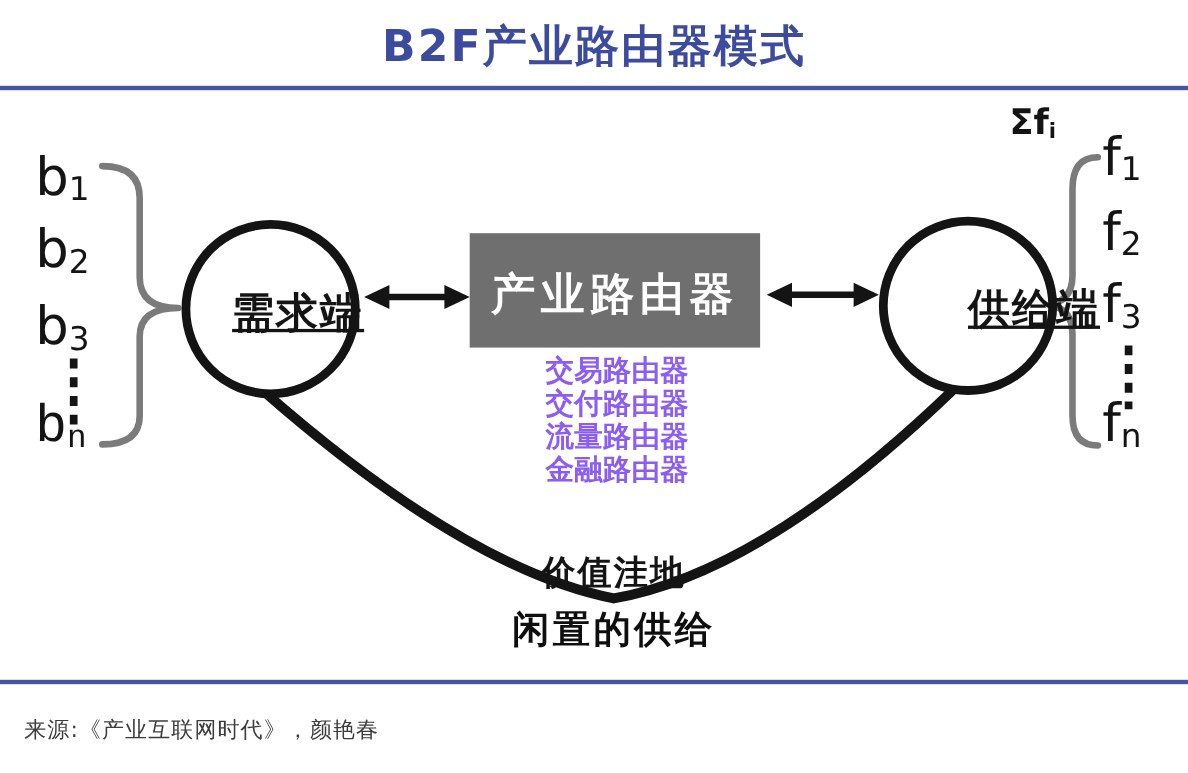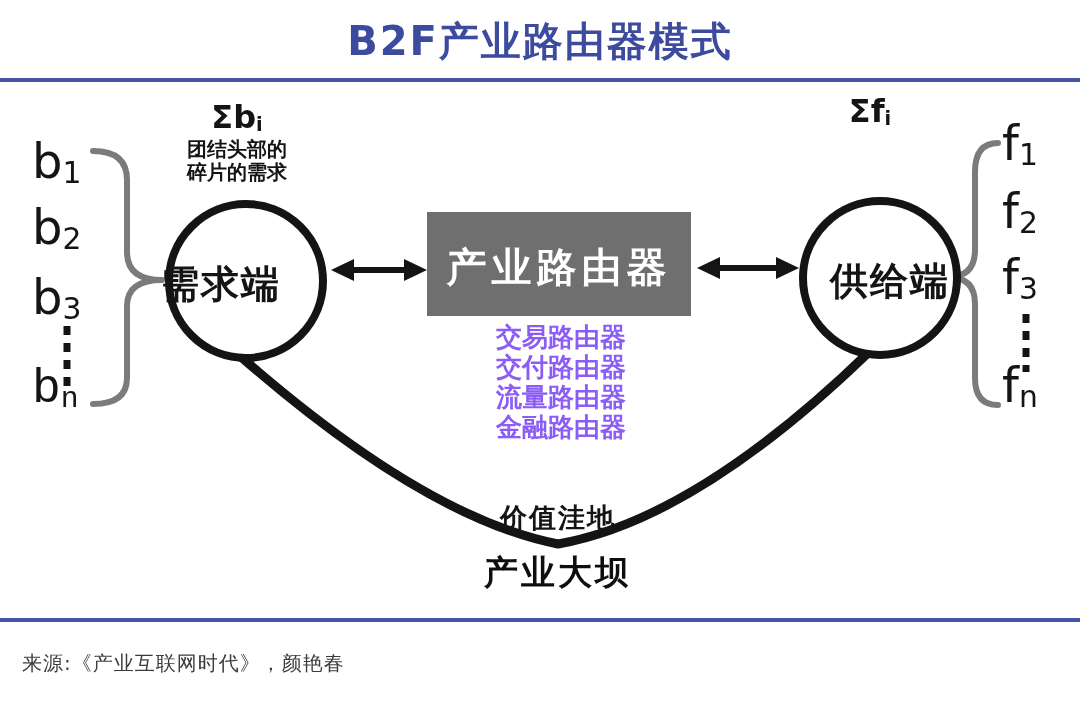--- a/index.html
+++ b/index.html
@@ -22,43 +22,43 @@
 
   .blabel { position:absolute; font-size:48px; line-height:1.05; color:#141414; }
   .blabel .sub { font-size:0.62em; position:relative; top:0.18em; }
   .b-col { left:32px; }
   .f-col { left:1002px; }
   .b1 { top:136px; } .b2 { top:202px; } .b3 { top:272px; } .bn { top:364px;font-family:Liberation Mono, monospace; }
   .f1 { top:118px; } .f2 { top:186px; } .f3 { top:252px; } .fn { top:360px; }
 
   .sum-block { position:absolute; width:180px; text-align:center; }
   .demand-sum { left:147px; top:100px; }
-  .supply-sum { left:780px; top:94px; }
+  .supply-sum { left:780px; top:94px;text-align:right; }
   .sum-sym { font-size:32px; font-weight:800; line-height:1.1; }
   .sum-sym .sub { font-size:0.6em; position:relative; top:0.15em; }
   .sum-desc { font-size:20px; font-weight:700; line-height:23px; margin-top:3px; }
 
   .node-label {
-    position:absolute; width:170px; text-align:left;
-    font-size:38px; font-weight:700; color:#141414; letter-spacing:2px;
+    position:absolute; width:170px; text-align:right;
+    font-size:38px; font-weight:700; color:#141414; letter-spacing:2px;text-decoration:underline;
   }
   .demand-node-label { left:161px; top:259px; }
   .supply-node-label { left:830px; top:256px; }
 
   .box-label {
     position:absolute; left:427px; top:240px; width:264px; text-align:center;
     font-size:40px; font-weight:700; color:#ffffff; letter-spacing:5px;
   }
   .router-types {
     position:absolute; left:431px; top:322px; width:260px; text-align:center;
     font-size:26px; font-weight:700; line-height:30px; color:#8b5cf6;
   }
   .valley {
     position:absolute; left:458px; top:500px; width:200px; text-align:center;
-    font-size:27px; font-weight:600; letter-spacing:2px; color:#141414;
+    font-size:31px; font-weight:600; letter-spacing:2px; color:#141414;
   }
   .dam {
     position:absolute; left:438px; top:550px; width:240px; text-align:center;
     font-size:34px; font-weight:800; letter-spacing:3px; color:#0e0e0e;
   }
   .source {
     position:absolute; left:22px; top:650px; font-size:20px; color:#3c3c3c;
     letter-spacing:1px;
   }
 </style>
@@ -102,42 +102,35 @@
   <div class="blabel b-col b1"><span>b</span><span class="sub">1</span></div>
   <div class="blabel b-col b2"><span>b</span><span class="sub">2</span></div>
   <div class="blabel b-col b3"><span>b</span><span class="sub">3</span></div>
   <div class="blabel b-col bn"><span>b</span><span class="sub">n</span></div>
 
   <div class="blabel f-col f1"><span>f</span><span class="sub">1</span></div>
   <div class="blabel f-col f2"><span>f</span><span class="sub">2</span></div>
   <div class="blabel f-col f3"><span>f</span><span class="sub">3</span></div>
   <div class="blabel f-col fn"><span>f</span><span class="sub">n</span></div>
 
-  <div class="sum-block demand-sum">
-    <div class="sum-sym"><span>Σb</span><span class="sub">i</span></div>
-    <div class="sum-desc">
-      <div>团结头部的</div>
-      <div>碎片的需求</div>
-    </div>
-  </div>
 
   <div class="sum-block supply-sum">
     <div class="sum-sym"><span>Σf</span><span class="sub">i</span></div>
   </div>
 
   <div class="node-label demand-node-label">需求端</div>
   <div class="node-label supply-node-label">供给端</div>
 
   <div class="box-label">产业路由器</div>
   <div class="router-types">
     <div>交易路由器</div>
     <div>交付路由器</div>
     <div>流量路由器</div>
     <div>金融路由器</div>
   </div>
 
   <div class="valley">价值洼地</div>
-  <div class="dam">产业大坝</div>
+  <div class="dam">闲置的供给</div>
 
   <div class="rule rule-bottom"></div>
   <div class="source">来源:《产业互联网时代》，颜艳春</div>
 
 </div>
 
 </body></html>

